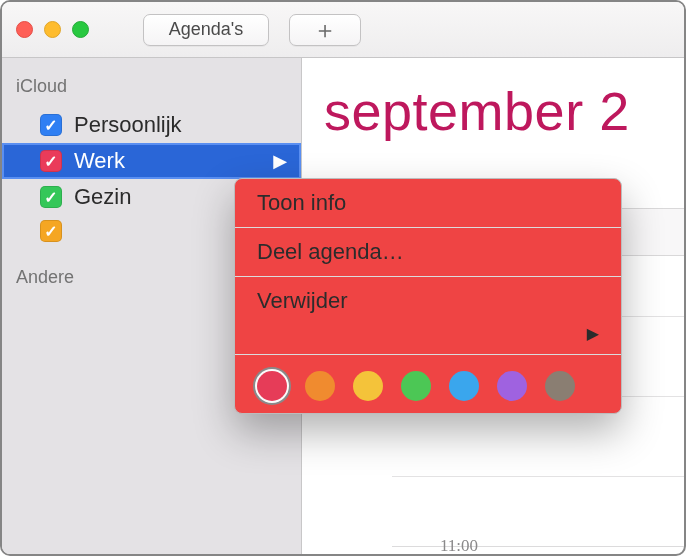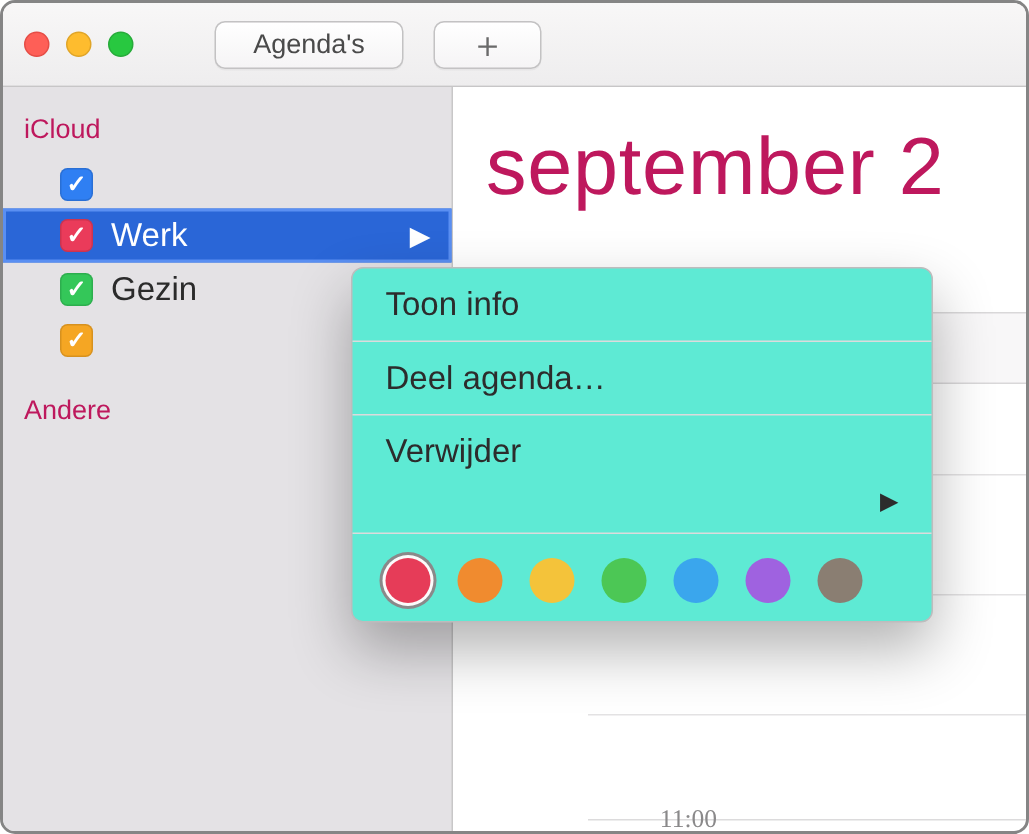--- a/index.html
+++ b/index.html
@@ -44,21 +44,21 @@
   
   .main { display:flex; height: calc(556px - 56px - 4px); }
   .sidebar {
     width: 300px;
     background: #e4e2e5;
     border-right: 1px solid #c8c7c8;
     padding-top: 12px;
   }
   .section-title {
     font-size: 18px;
-    color: #be185d;
+    color: #737373;
     padding: 6px 14px 10px 14px;
   }
   .cal-item {
     display:flex;
     align-items:center;
     gap: 12px;
     padding: 5px 14px 5px 38px;
     font-size: 22px;
     color:#2b2b2b;
     position:relative;
@@ -115,21 +115,21 @@
     text-align:right;
     font-size:17px;
     color:#8a898a;
   }
   
   .context-menu {
     position:absolute;
     left: 232px;
     top: 176px;
     width: 388px;
-    background: #5eead4;
+    background: #ef4444;
     border:1px solid #bdbcbd;
     border-radius: 8px;
     box-shadow: 0 18px 40px rgba(0,0,0,.3);
     padding: 6px 0 8px 0;
     z-index: 50;
   }
   .menu-item {
     padding: 5px 22px;
     font-size: 22px;
     color:#2c2c2c;
@@ -169,20 +169,21 @@
 </div>
 
 <div class="main">
   <div class="sidebar">
     <div class="section-title">iCloud</div>
 
     <div class="cal-item">
       <span class="chk" style="background:#2f7ff3">
           <span>✓</span>
         </span>
+      <span>Persoonlijk</span>
     </div>
 
     <div class="cal-item selected">
       <span class="chk" style="background:#ea3b5a">
           <span>✓</span>
         </span>
       <span>Werk</span>
       <span class="arrow">▶</span>
     </div>
 

